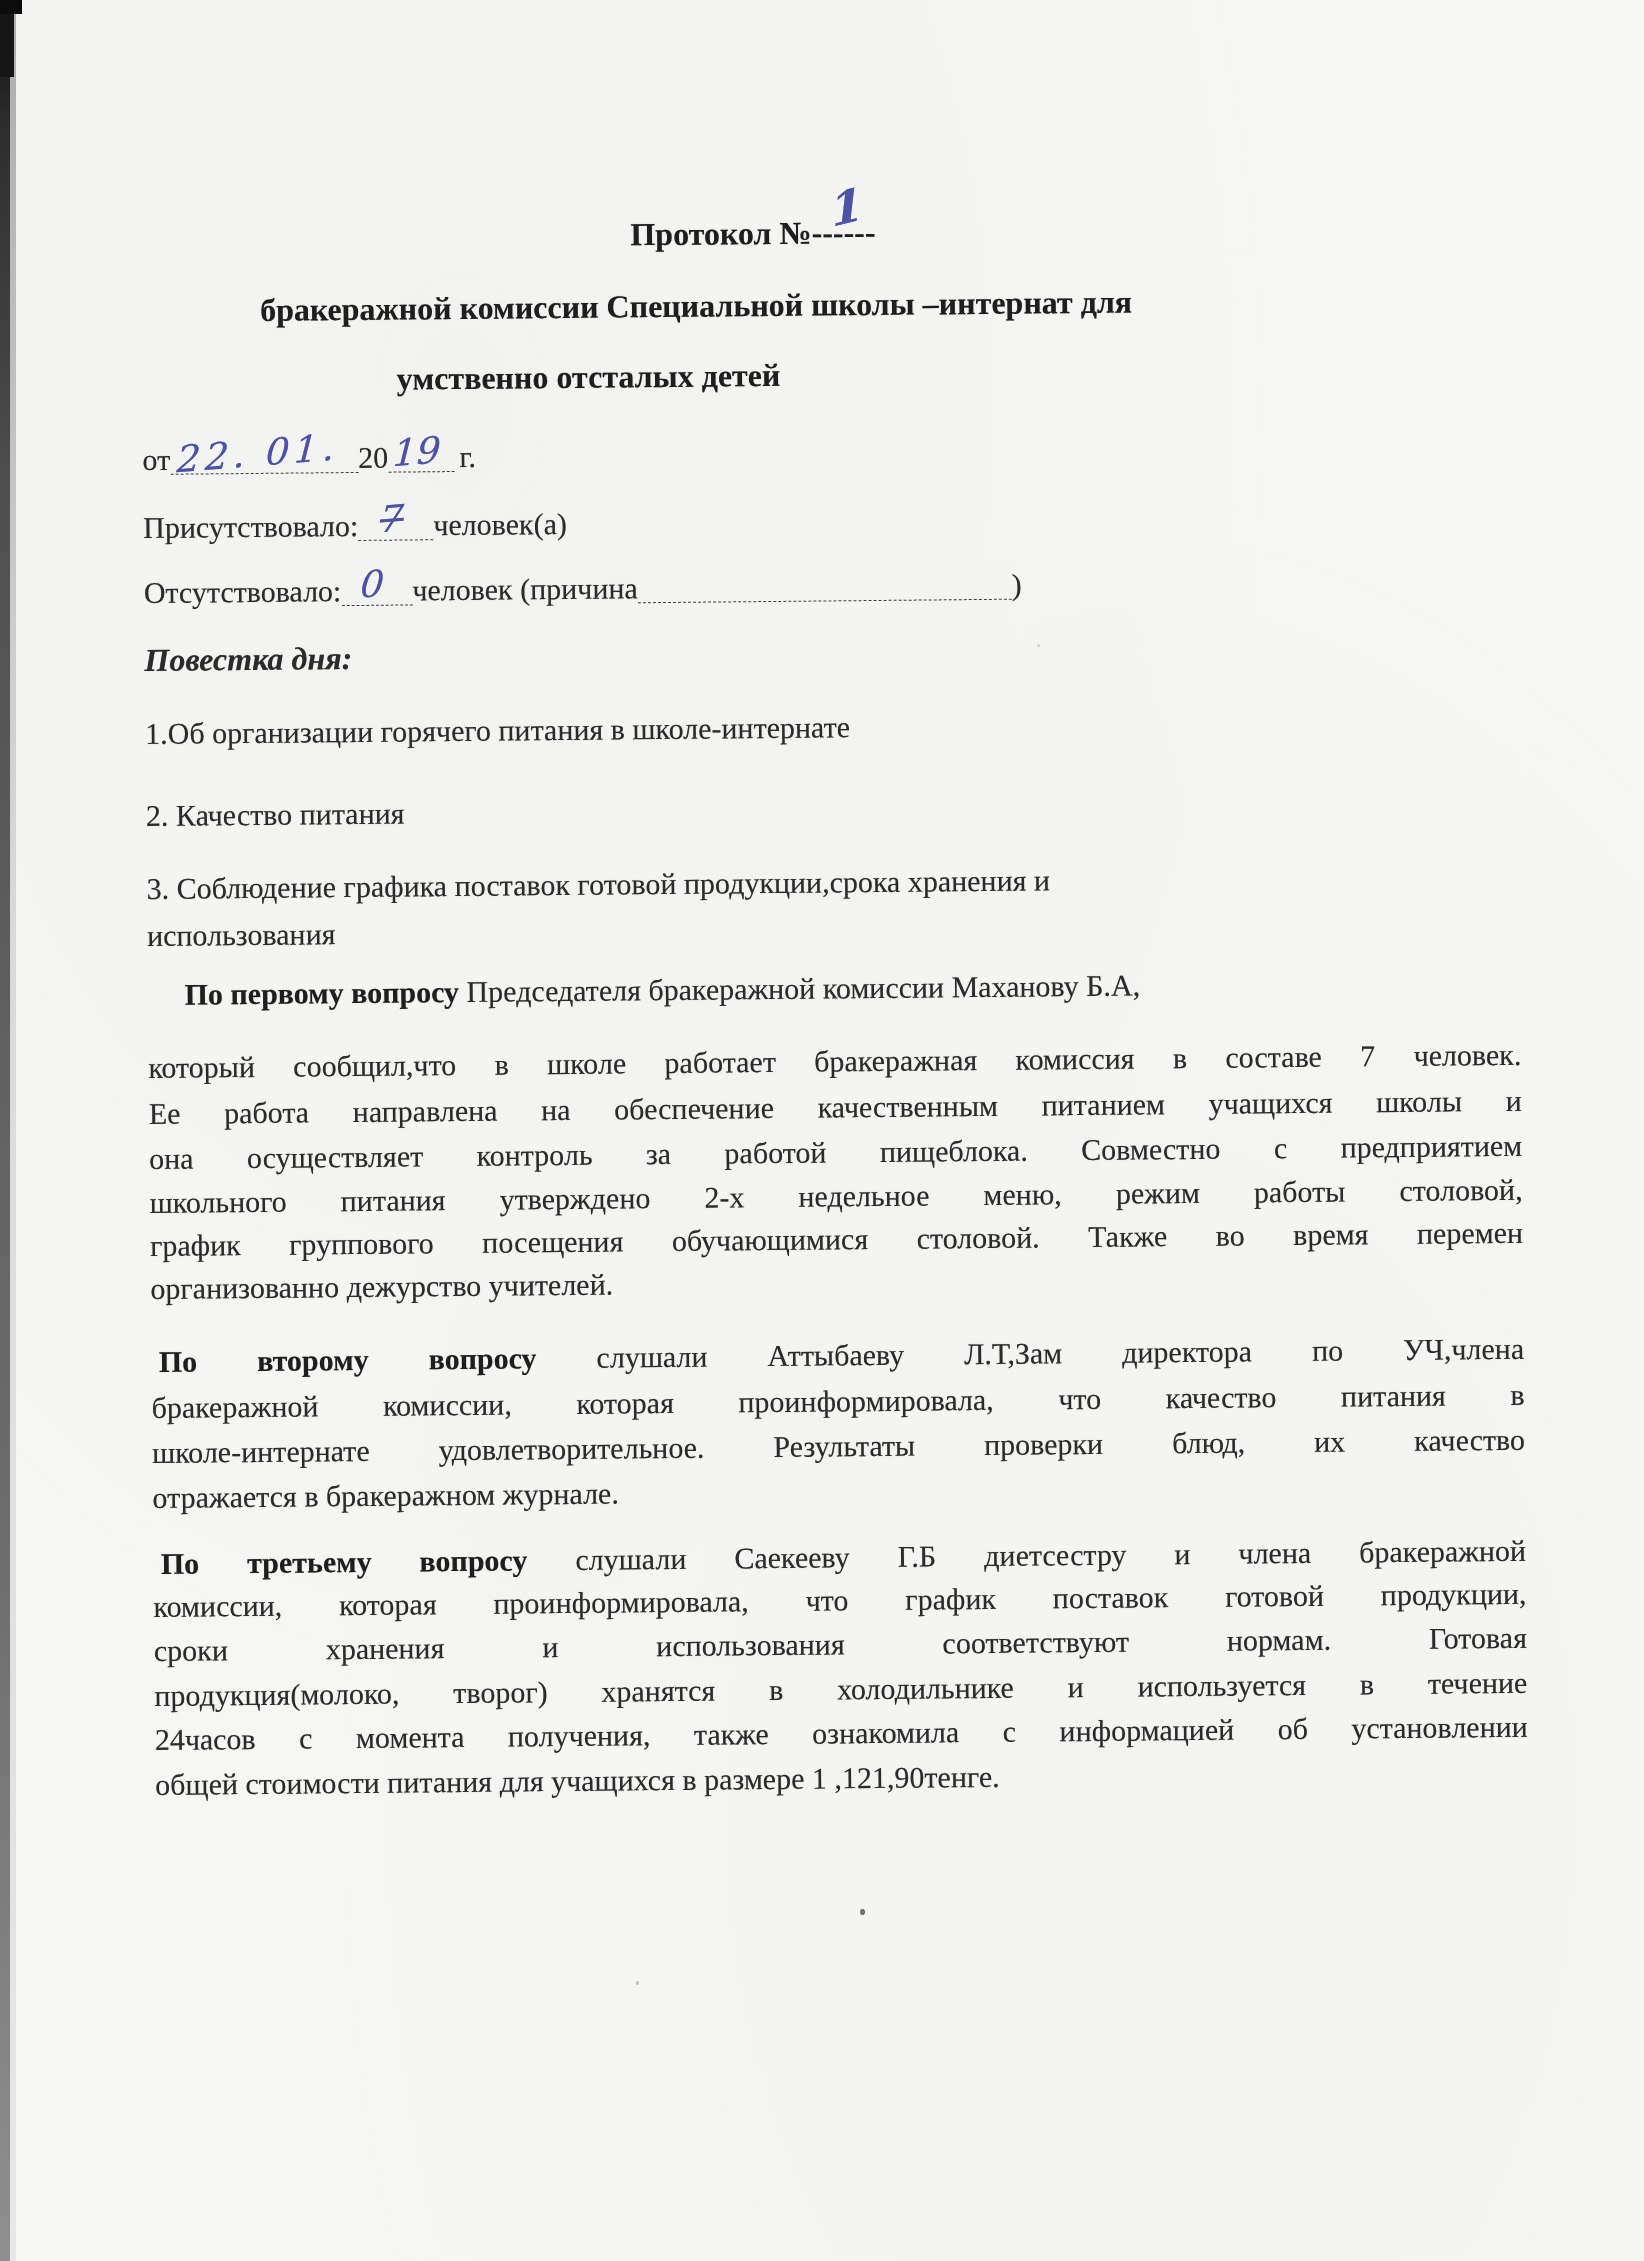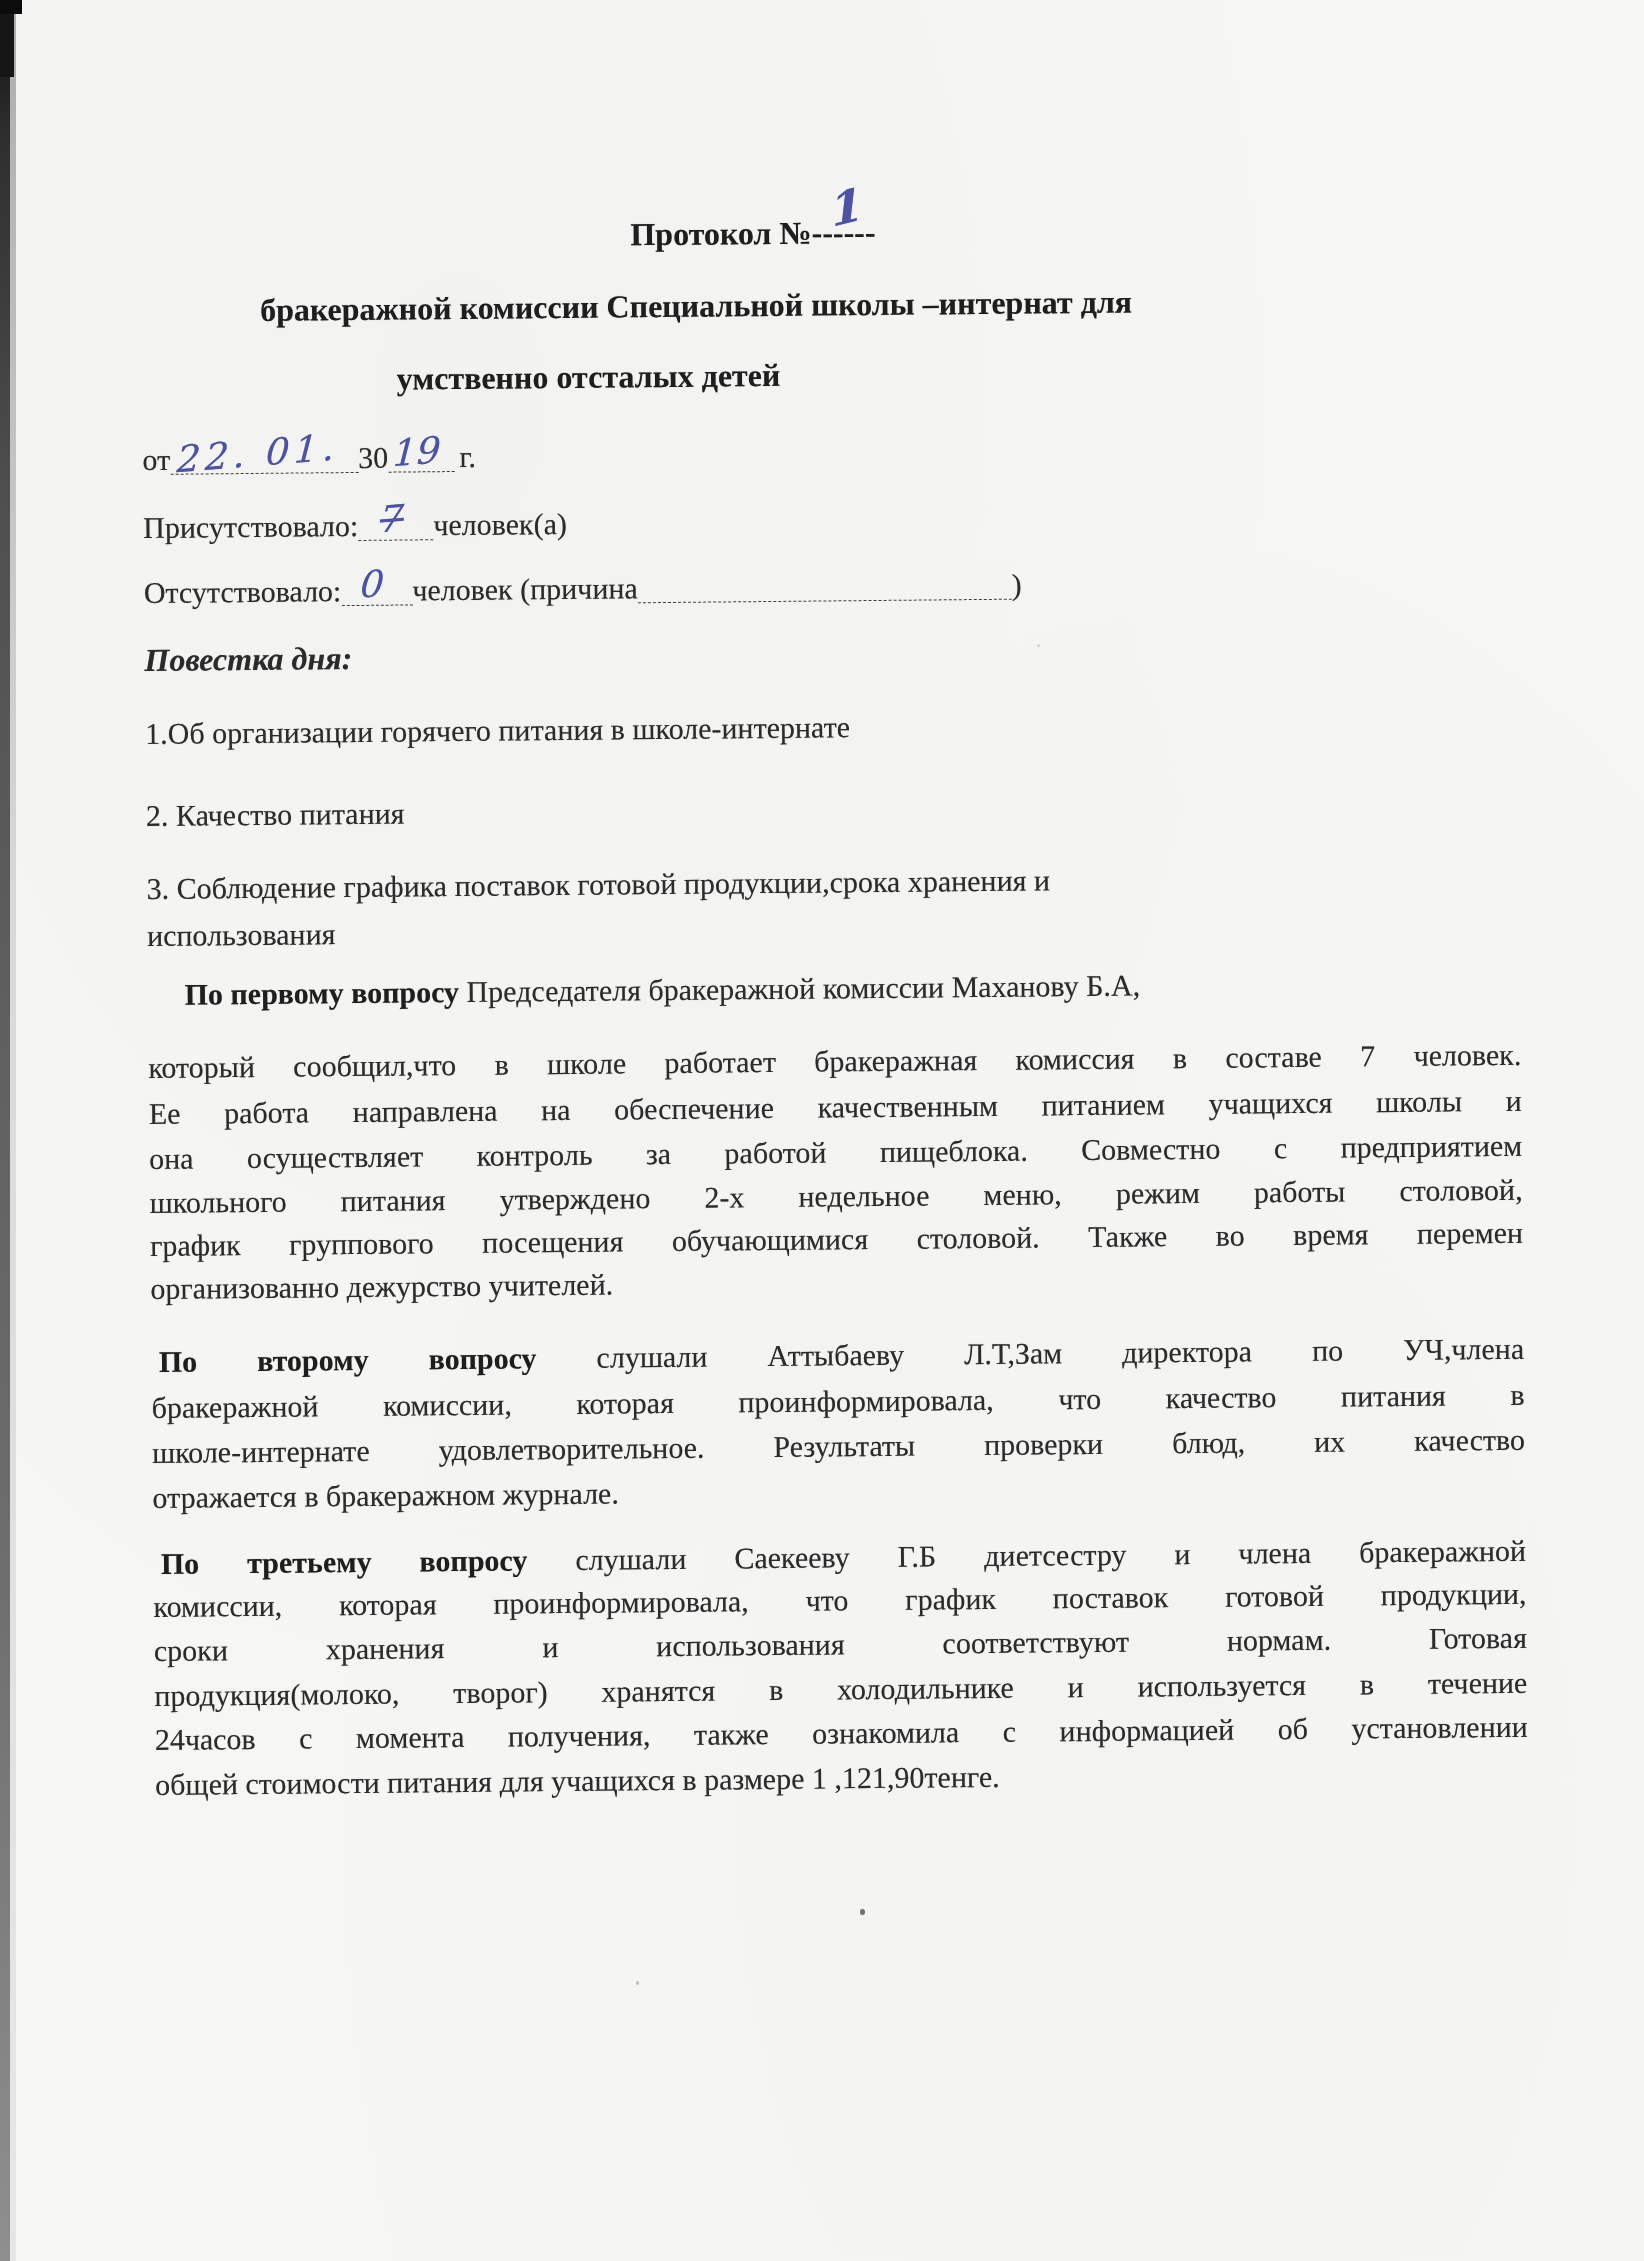--- a/index.html
+++ b/index.html
@@ -85,21 +85,21 @@
 
   <div class="content">
 
     <div class="line title bold" style="left:490px;top:219px;">
       <span>Протокол №-</span><span class="dashgroup"><span>-----</span><span class="ink ink-one">1</span></span>
     </div>
     <div class="line title bold" style="left:119px;top:291px;">бракеражной комиссии Специальной школы –интернат для</div>
     <div class="line title bold" style="left:255px;top:361px;">умственно отсталых детей</div>
 
     <div class="line" style="top:440px;">
-      <span>от</span><span class="blank w292"><span class="ink ink-date">22. 01.</span></span><span>30</span><span class="blank w102"><span class="ink ink-year">19</span></span><span class="gap-left">г.</span>
+      <span>от</span><span class="blank w292"><span class="ink ink-date">22. 01.</span></span><span>20</span><span class="blank w102"><span class="ink ink-year">19</span></span><span class="gap-left">г.</span>
     </div>
 
     <div class="line" style="top:508px;">
       <span>Присутствовало:</span><span class="blank w117"><span class="ink ink-seven">7</span></span><span>человек(а)</span>
     </div>
 
     <div class="line" style="top:573px;">
       <span>Отсутствовало:</span><span class="blank w110"><span class="ink ink-zero">0</span></span><span>человек (причина</span><span class="blank w580"></span><span>)</span>
     </div>
 

